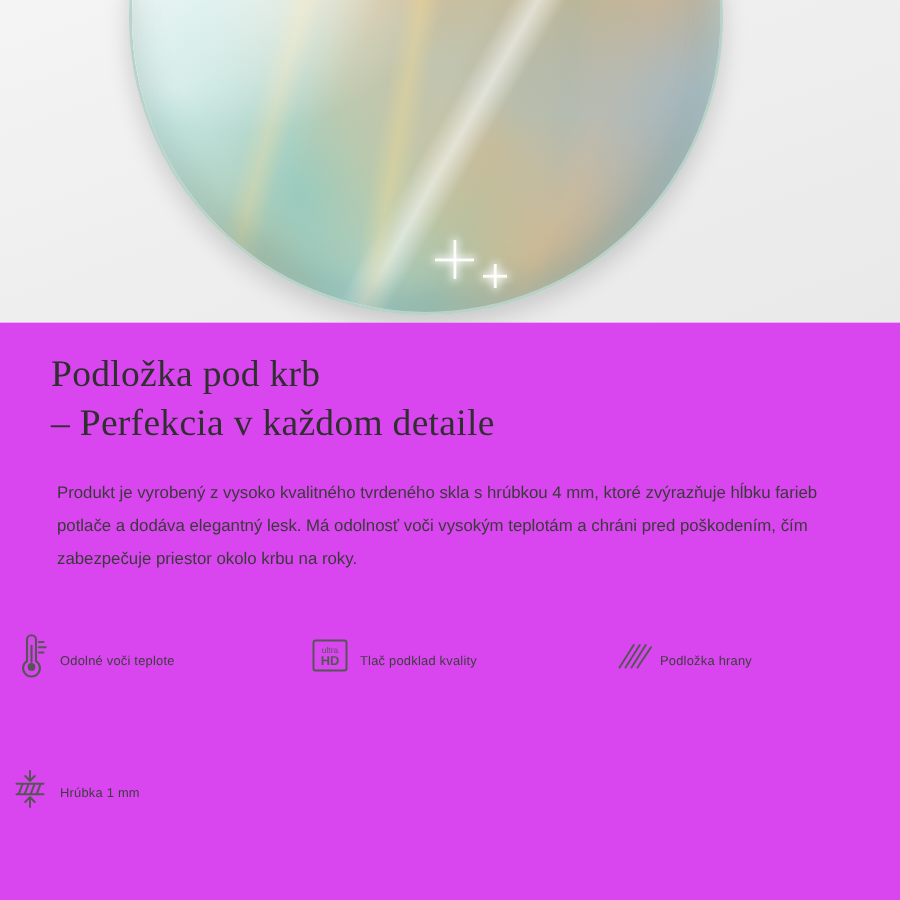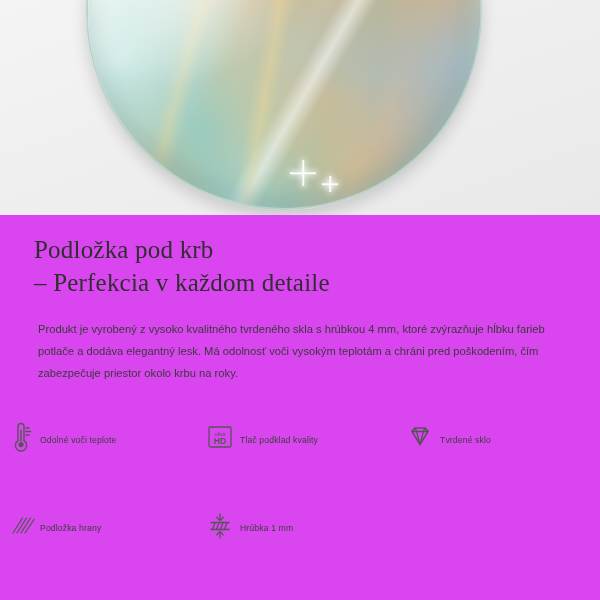--- a/index.html
+++ b/index.html
@@ -219,32 +219,20 @@
         <svg width="40" height="40" viewBox="0 0 40 40" fill="none">
           <rect x="9" y="10" width="22" height="20" rx="1.5" stroke="#555" stroke-width="1.3"></rect>
           <text x="20" y="18.6" font-family="Liberation Sans, sans-serif" font-size="5.6" fill="#555" text-anchor="middle">ultra</text>
           <text x="20" y="26.6" font-family="Liberation Sans, sans-serif" font-size="8.6" font-weight="bold" fill="#555" text-anchor="middle">HD</text>
         </svg>
       </div>
       <div class="feature-label">Tlač podklad kvality</div>
     </div>
 
 
-    <div class="feature">
-      <div class="feature-icon">
-        <svg width="40" height="40" viewBox="0 0 40 40" fill="none" stroke="#555" stroke-width="1.3" stroke-linejoin="round">
-          <path d="M12 14.5h16l-8 13z"></path>
-          <path d="M12 14.5 15 11h10l3 3.5"></path>
-          <path d="M15 11l-3 3.5 8 13 8-13L25 11"></path>
-          <path d="M16.6 14.5 20 27.5l3.4-13"></path>
-          <path d="M15 11l1.6 3.5M25 11l-1.6 3.5"></path>
-        </svg>
-      </div>
-      <div class="feature-label">Tvrdené sklo</div>
-    </div>
 
     <div class="feature">
       <div class="feature-icon">
         <svg width="40" height="40" viewBox="0 0 40 40" fill="none" stroke="#555" stroke-width="1.3" stroke-linecap="round">
           <path d="M13 28 22.5 13"></path>
           <path d="M17 28 26.5 13"></path>
           <path d="M21 28 30.5 13"></path>
           <path d="M25 28 34 14.5"></path>
         </svg>
       </div>

